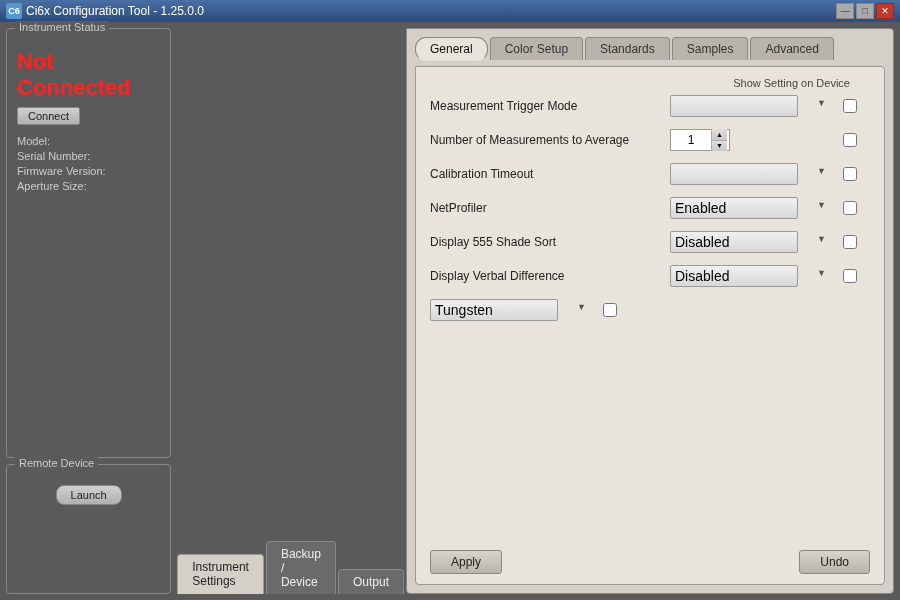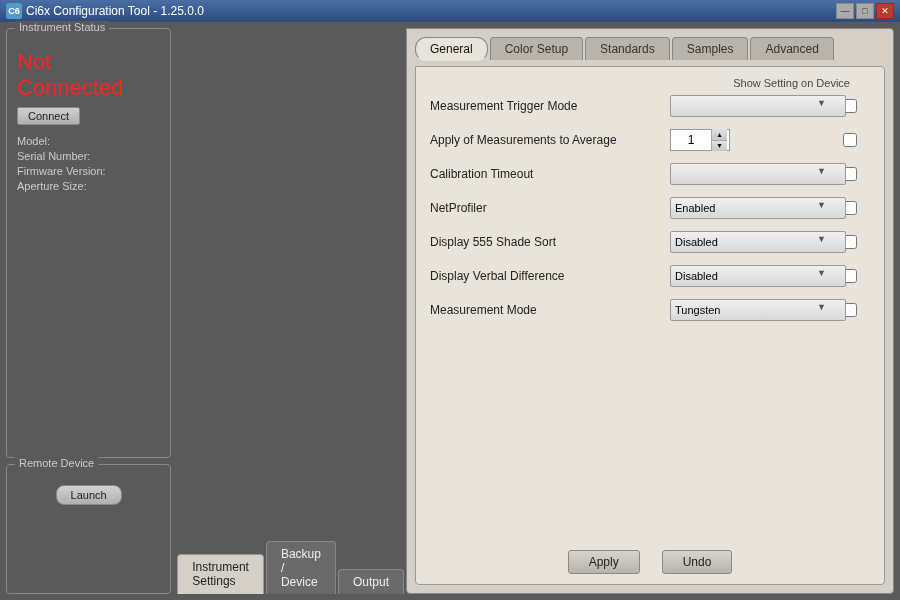--- a/index.html
+++ b/index.html
@@ -87,21 +87,21 @@
     }
 
     .instrument-status {
       padding-top: 12px;
       flex: 1;
     }
 
     .not-connected {
       color: #ff2222;
       font-size: 22px;
-      font-weight: normal;
+      font-weight: bold;
       margin: 8px 4px 6px 4px;
     }
 
     .connect-btn {
       display: block;
       margin: 0 4px 10px 4px;
       padding: 2px 10px;
       background: linear-gradient(to bottom, #d0d0d0, #b0b0b0);
       border: 1px solid #888;
       border-radius: 2px;
@@ -238,26 +238,26 @@
       flex: 0 0 160px;
     }
 
     .setting-checkbox {
       flex: 0 0 40px;
       display: flex;
       justify-content: center;
     }
 
     select.setting-select {
-      width: 176px;
+      width: 128px;
       height: 22px;
       background: linear-gradient(to bottom, #f0f0f0, #d8d8d8);
       border: 1px solid #999;
       border-radius: 2px;
-      font-size: 11px;
+      font-size: 14px;
       padding: 0 4px;
       appearance: none;
       -webkit-appearance: none;
       cursor: pointer;
       padding-right: 20px;
       position: relative;
     }
 
     .select-wrapper {
       position: relative;
@@ -311,21 +311,21 @@
 
     input[type="checkbox"] {
       width: 14px;
       height: 14px;
       cursor: pointer;
       accent-color: #555;
     }
 
     .bottom-buttons {
       display: flex;
-      justify-content: center;
+      justify-content: space-between;
       gap: 22px;
       margin-top: auto;
       padding-top: 8px;
     }
 
     .action-btn {
       padding: 4px 20px;
       background: linear-gradient(to bottom, #d8d4cc, #b8b4ac);
       border: 1px solid #888;
       border-radius: 3px;
@@ -418,21 +418,21 @@
                 <option value=""></option>
               </select>
             </div>
           </div>
           <div class="setting-checkbox">
             <input type="checkbox" style="">
           </div>
         </div>
 
         <div class="setting-row">
-          <div class="setting-label">Apply of Measurements to Average</div>
+          <div class="setting-label">Number of Measurements to Average</div>
           <div class="setting-control">
             <div class="spinner-wrapper">
               <input class="spinner-input" type="text" value="1" style="">
               <div class="spinner-btns">
                 <button class="spinner-btn">▲</button>
                 <button class="spinner-btn">▼</button>
               </div>
             </div>
           </div>
           <div class="setting-checkbox">
@@ -493,21 +493,20 @@
                 <option value="Disabled" selected="">Disabled</option>
               </select>
             </div>
           </div>
           <div class="setting-checkbox">
             <input type="checkbox" style="">
           </div>
         </div>
 
         <div class="setting-row">
-          <div class="setting-label">Measurement Mode</div>
           <div class="setting-control">
             <div class="select-wrapper">
               <select class="setting-select">
                 <option value="Tungsten" selected="">Tungsten</option>
                 <option value="Xenon">Xenon</option>
                 <option value="UV Excluded">UV Excluded</option>
               </select>
             </div>
           </div>
           <div class="setting-checkbox">

